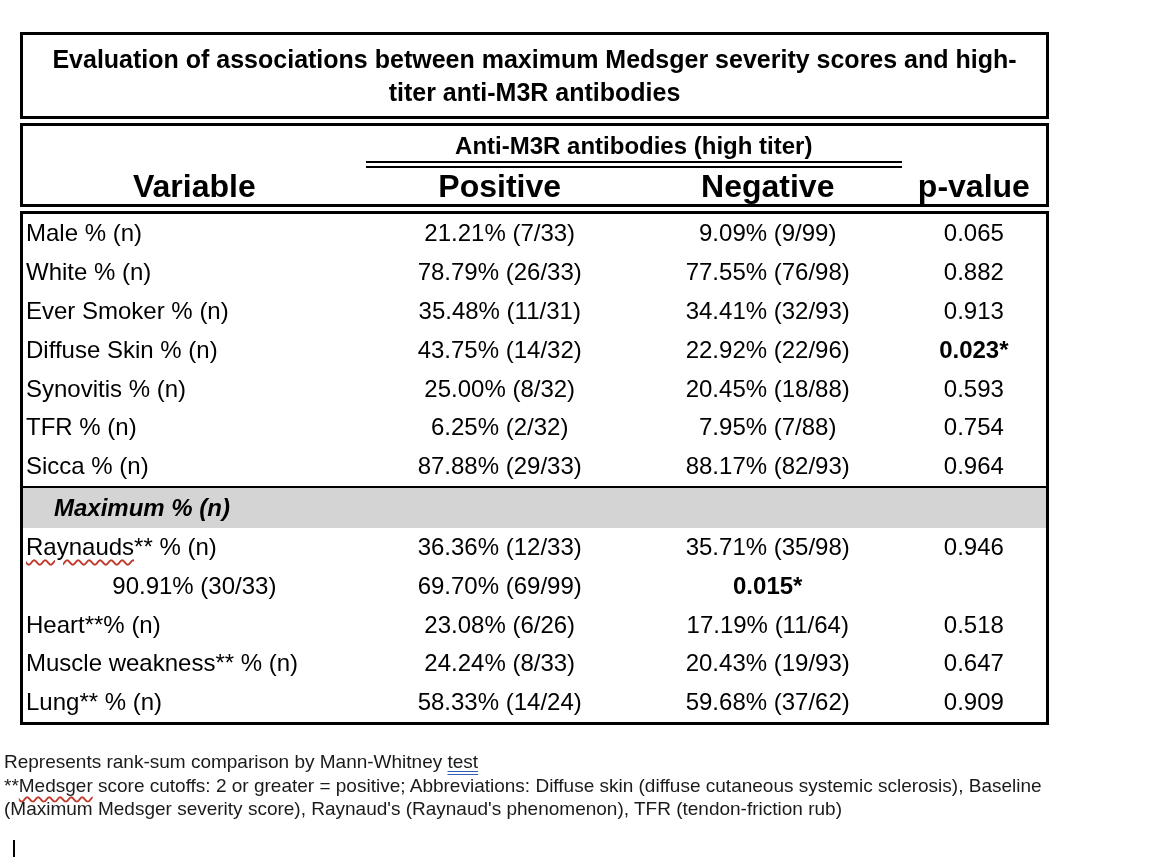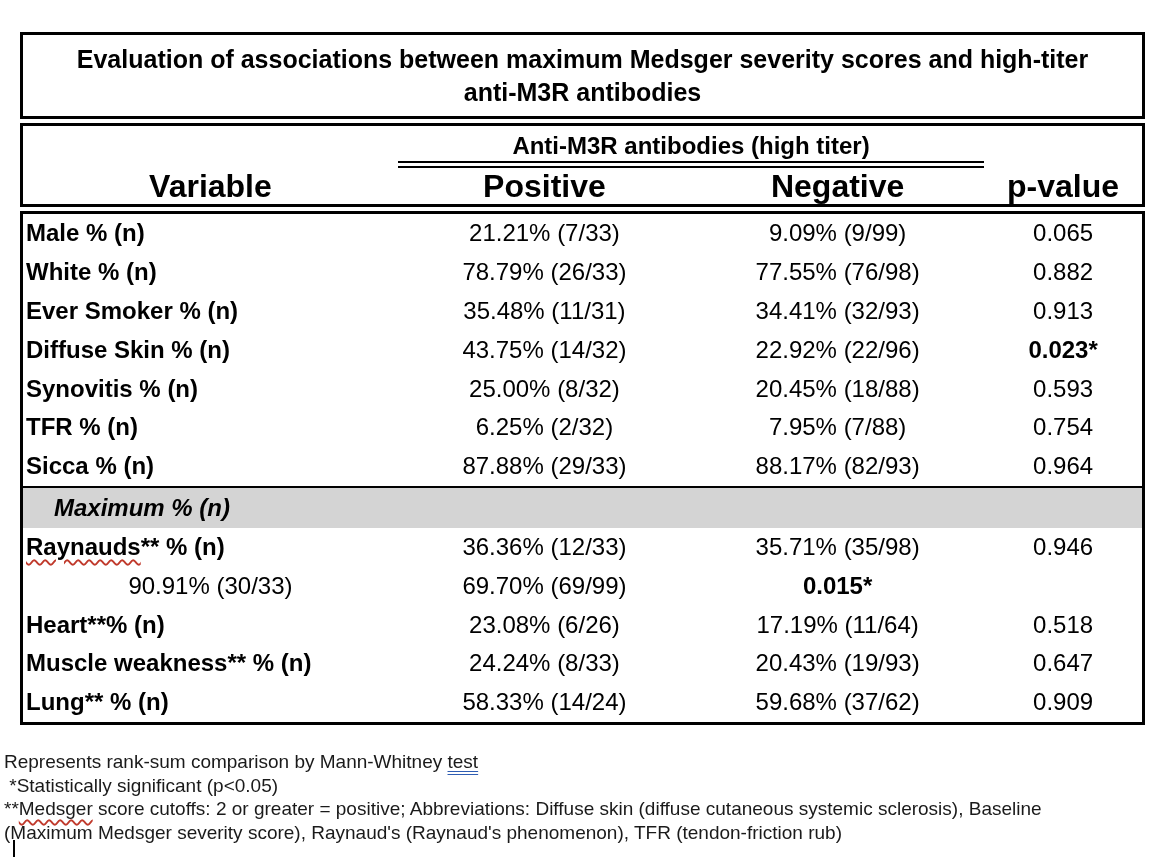--- a/index.html
+++ b/index.html
@@ -1,30 +1,30 @@
 <!DOCTYPE html>
 <html><head>
 <meta charset="utf-8">
 <style>
   html,body{margin:0;padding:0;background:#ffffff;}
   .stage{position:relative;width:1166px;height:858px;background:#fff;overflow:hidden;
          font-family:"Liberation Sans",sans-serif;color:#000;}
   .tbl{position:absolute;left:20px;top:32px;width:1125px;}
-  .box{box-sizing:border-box;width:1125px;border:3px solid #000;background:#fff;}
+  .box{box-sizing:border-box;width:1029px;border:3px solid #000;background:#fff;}
   .title-box{height:87px;display:flex;align-items:center;justify-content:center;}
   .title-text{font-weight:bold;font-size:25px;line-height:33px;text-align:center;padding:0 28px;}
   .header-box{margin-top:4px;height:84px;}
   .hdr-grid{display:grid;grid-template-columns:33.5% 52.4% 14.1%;height:42px;align-items:end;}
   .group-cell{font-weight:bold;font-size:24px;text-align:center;border-bottom:7px double #000;
               padding-bottom:1px;}
   .col-grid{display:grid;grid-template-columns:33.5% 26.2% 26.2% 14.1%;height:36px;align-items:center;}
   .hcol{font-weight:bold;font-size:32px;text-align:center;}
   .body-box{margin-top:4px;}
   .row{display:grid;grid-template-columns:33.5% 26.2% 26.2% 14.1%;height:38.8px;align-items:center;}
-  .row .lbl{font-weight:bold;font-size:24px;padding-left:3px;white-space:nowrap;}
+  .row .lbl{font-weight:normal;font-size:24px;padding-left:3px;white-space:nowrap;}
   .row .val{font-size:24px;text-align:center;white-space:nowrap;}
   .row .val.bold{font-weight:bold;}
   .section-row{height:40px;background:#d4d4d4;border-top:2.5px solid #000;
                display:flex;align-items:center;}
   .section-row .slbl{font-weight:bold;font-style:italic;font-size:24px;padding-left:3px;}
   .spell{text-decoration-line:underline;text-decoration-style:wavy;text-decoration-color:#c0392b;
          text-decoration-thickness:1.5px;text-underline-offset:4px;}
   .grammar{text-decoration-line:underline;text-decoration-style:double;text-decoration-color:#2f5db3;
            text-underline-offset:3px;}
   .footnotes{position:absolute;left:4px;top:750px;width:1150px;font-size:19px;line-height:23.5px;
@@ -131,20 +131,19 @@
           <div class="val">58.33% (14/24)</div>
           <div class="val">59.68% (37/62)</div>
           <div class="val">0.909</div>
         </div>
       </div>
 
   </div>
 
   <div class="footnotes">
     <div class="fline"><span>Represents rank-sum comparison by Mann-Whitney </span><span class="grammar">test</span></div>
-    <div class="fline"> *Statistically significant (p&lt;0.05)</div>
     <div class="fline"><span>**</span><span class="spell">Medsger</span><span> score cutoffs: 2 or greater = positive; Abbreviations: Diffuse skin (diffuse cutaneous systemic sclerosis), Baseline</span></div>
     <div class="fline">(Maximum Medsger severity score), Raynaud's (Raynaud's phenomenon), TFR (tendon-friction rub)</div>
   </div>
 
   <div class="caret"></div>
 
 </div>
 
 </body></html>

